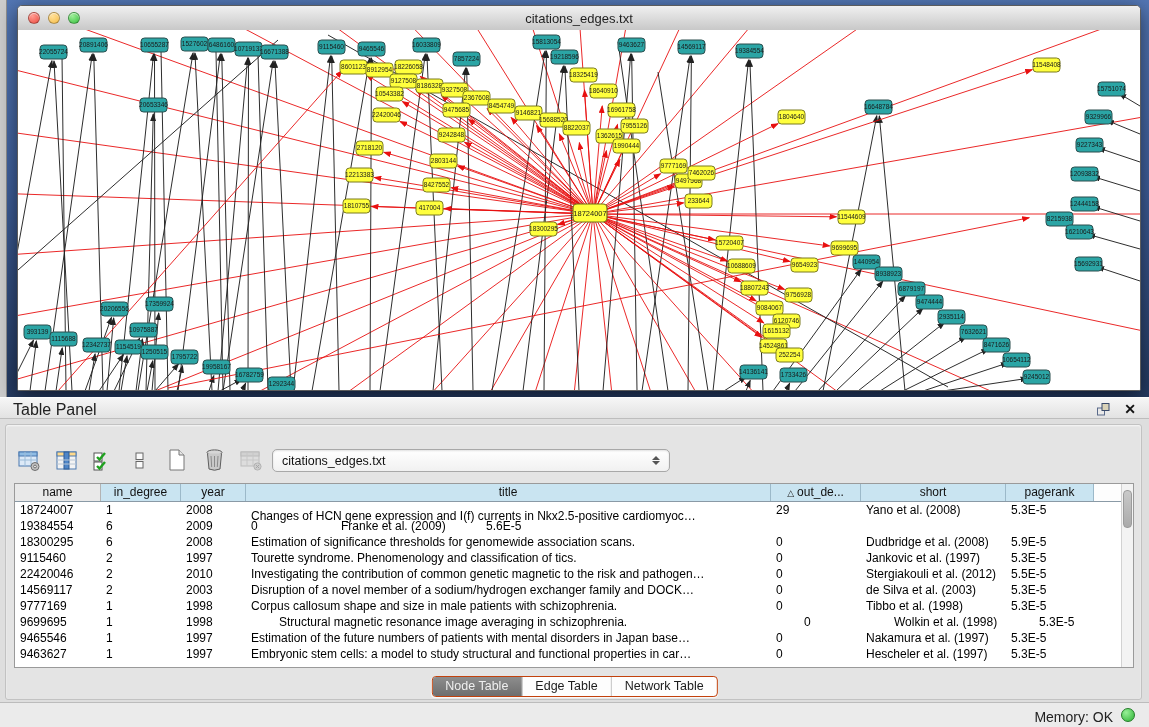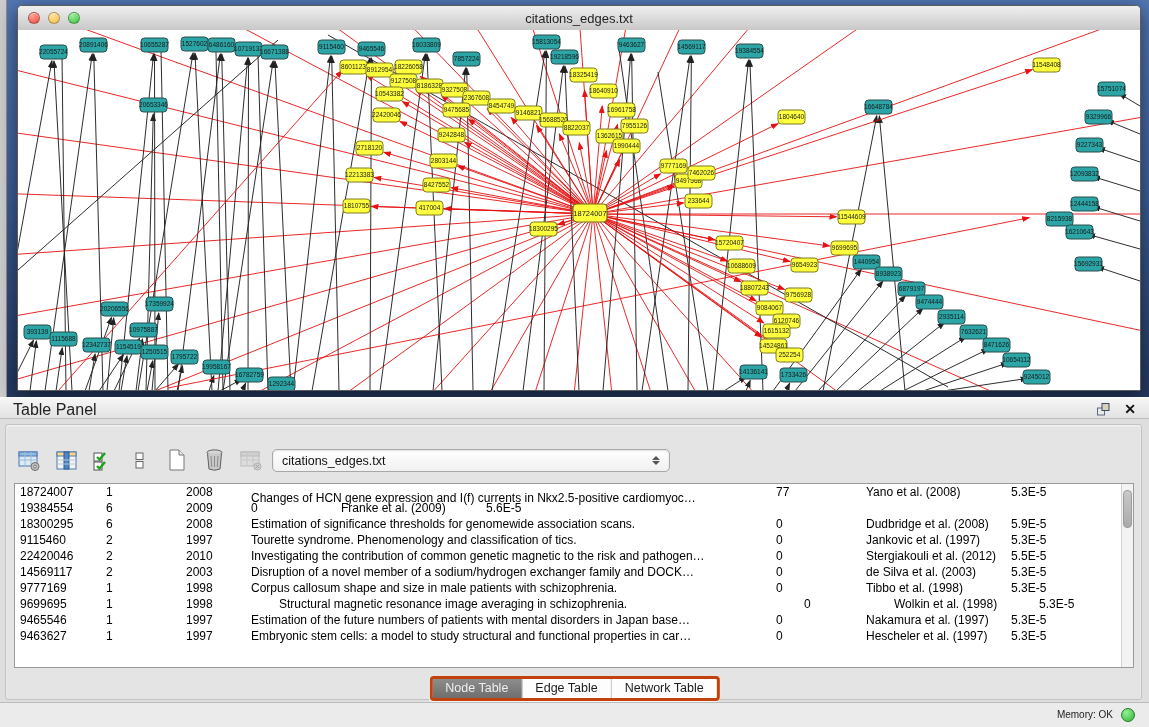--- a/index.html
+++ b/index.html
@@ -62,29 +62,29 @@
   .th .sort{font-size:9px;margin-right:3px;color:#222;}
   .trow{display:flex;height:16px;}
   .td{box-sizing:border-box;height:16px;line-height:16px;font-size:12px;color:#000;
       padding-left:5px;overflow:hidden;white-space:nowrap;}
   .vscroll{position:absolute;right:0;top:0;bottom:0;width:12px;background:#f3f3f3;
            border-left:1px solid #d2d2d2;box-sizing:border-box;}
   .vthumb{position:absolute;left:1px;top:6px;width:9px;height:38px;border-radius:4px;
           background:linear-gradient(#c9c9c9,#aaaaaa);border:1px solid #9b9b9b;box-sizing:border-box;}
 
   .tabs{position:absolute;left:50%;top:279px;transform:translateX(-50%);display:flex;
-        background:#fdfdfd;border:3px solid #c2410c;border-radius:4px;overflow:hidden;
+        background:#fdfdfd;border:1px solid #c2410c;border-radius:4px;overflow:hidden;
         box-shadow:0 1px 1px rgba(255,255,255,.8);}
   .tab{padding:2px 13px 3px 13px;font-size:12.5px;color:#1c1c1c;border-left:1px solid #c4c4c4;}
   .tab:first-child{border-left:none;}
   .tab.active{background:linear-gradient(#8d8d8d,#6e6e6e);color:#efefef;}
 
   .statusbar{position:absolute;left:0;bottom:0;width:100%;height:25px;box-sizing:border-box;
              background:#ebebeb;border-top:1px solid #bcbcbc;}
-  .mem{position:absolute;right:36px;top:6px;font-size:10px;color:#222;}
+  .mem{position:absolute;right:36px;top:6px;font-size:14px;color:#222;}
   .memdot{position:absolute;right:14px;top:5px;width:14px;height:14px;border-radius:50%;
           background:radial-gradient(circle at 35% 30%,#97f097,#2eb335);
           border:1px solid #237c28;box-sizing:border-box;}
 </style>
 </head>
 <body>
 
 <div class="app">
 
   <div class="desktop">
@@ -736,27 +736,37 @@
 
     <div class="selector">
       <span class="val">citations_edges.txt</span>
       <span class="arrows">
           <i class="up"></i>
           <i class="dn"></i>
         </span>
     </div>
 
     <div class="dtable">
+      <div class="thead" id="thead">
+          <div class="th plain" style="width: 86px;"><span>name</span></div>
+          <div class="th" style="width: 80px;"><span>in_degree</span></div>
+          <div class="th" style="width: 65px;"><span>year</span></div>
+          <div class="th" style="width: 525px;"><span>title</span></div>
+          <div class="th" style="width: 90px;"><span class="sort">△</span><span>out_de...</span></div>
+          <div class="th" style="width: 145px;"><span>short</span></div>
+          <div class="th" style="width: 88px;"><span>pagerank</span></div>
+          <div class="th fill"></div>
+        </div>
       <div id="tbody">
           <div class="trow">
             <div class="td" style="width: 86px;">18724007</div>
             <div class="td" style="width: 80px;">1</div>
             <div class="td" style="width: 65px;">2008</div>
             <div class="td" style="width: 525px; margin-top: 6px;">Changes of HCN gene expression and I(f) currents in Nkx2.5-positive cardiomyoc…</div>
-            <div class="td" style="width: 90px;">77</div>
+            <div class="td" style="width: 90px;">29</div>
             <div class="td" style="width: 145px;">Yano et al. (2008)</div>
             <div class="td" style="width: 88px;">5.3E-5</div>
           </div>
           <div class="trow">
             <div class="td" style="width: 86px;">19384554</div>
             <div class="td" style="width: 80px;">6</div>
             <div class="td" style="width: 65px;">2009</div>
             <div class="td" style="width: 90px;">0</div>
             <div class="td" style="width: 145px;">Franke et al. (2009)</div>
             <div class="td" style="width: 88px;">5.6E-5</div>

